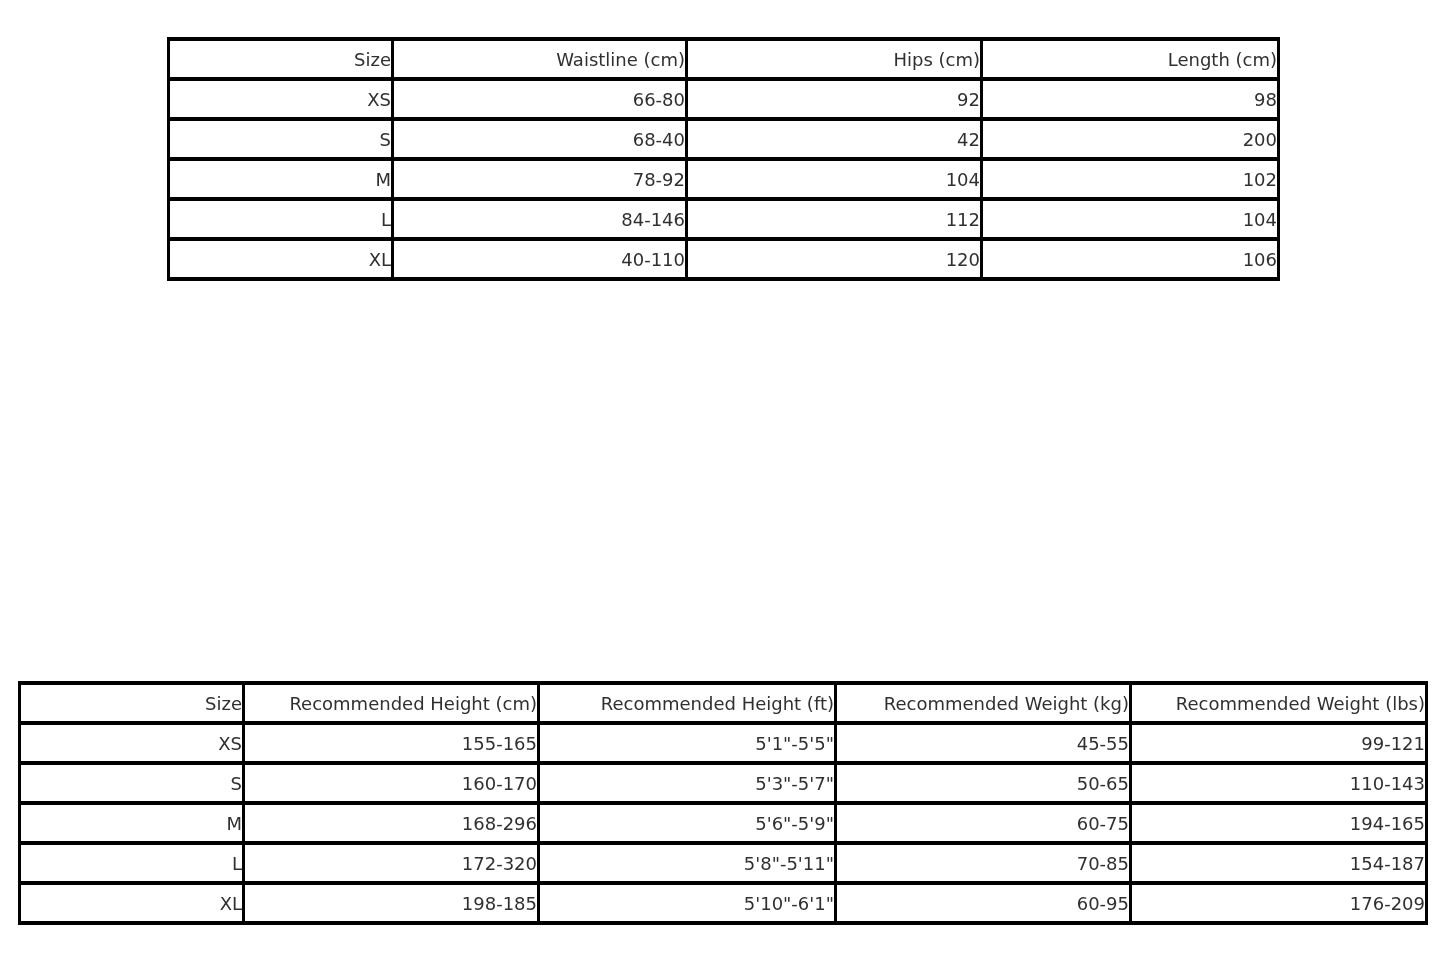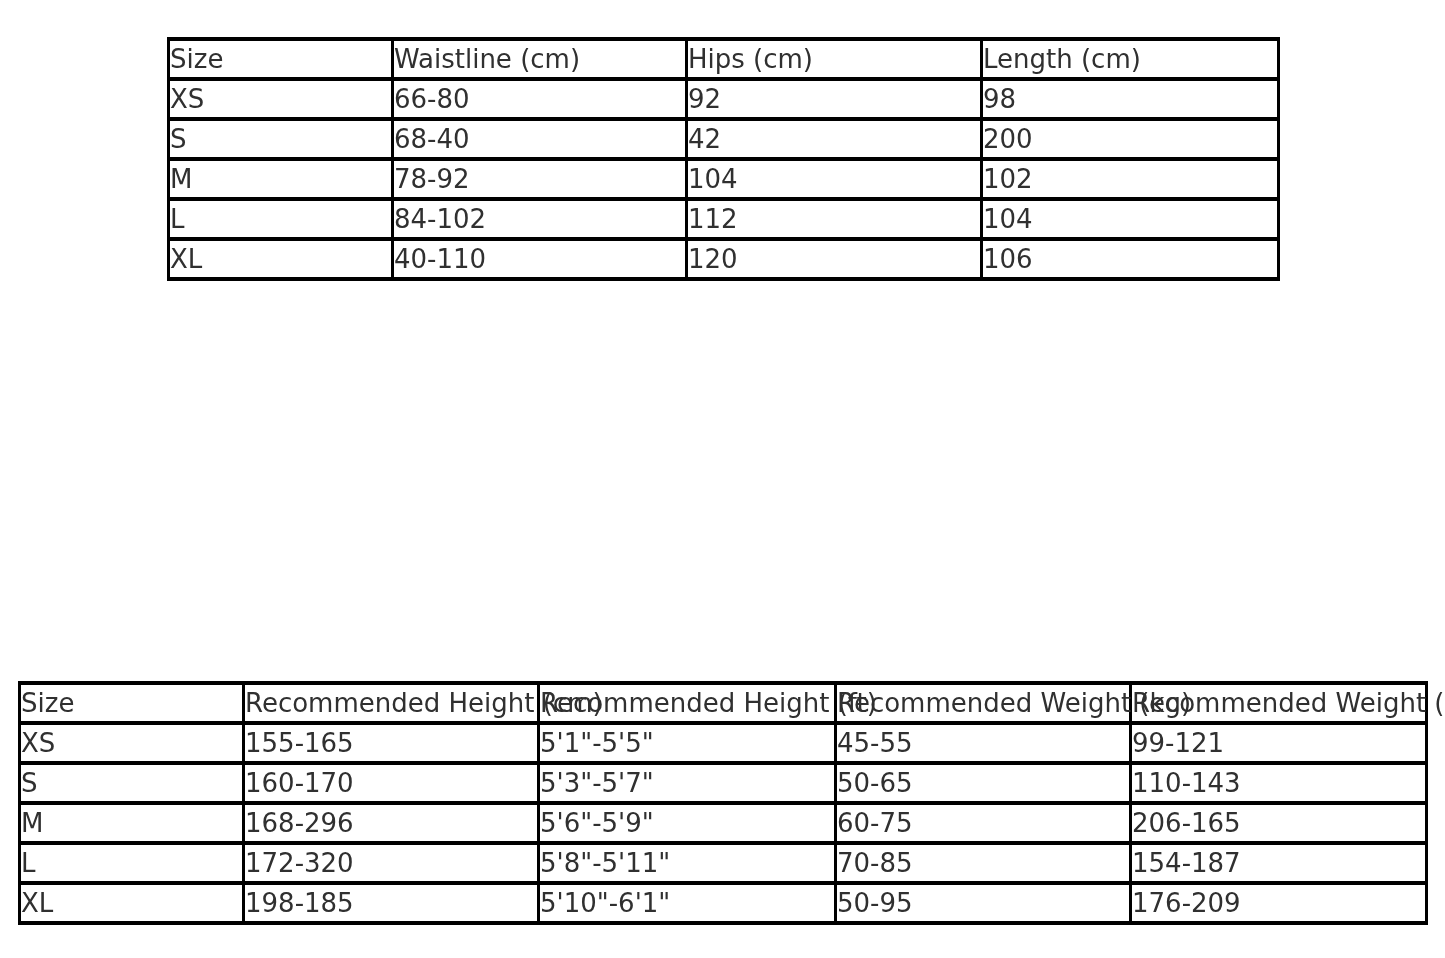--- a/index.html
+++ b/index.html
@@ -22,23 +22,23 @@
     border-collapse: collapse;
     table-layout: fixed;
   }
   table.size-table th,
   table.size-table td {
     border: 3px solid #000000;
     border-top-width: 4px;
     border-bottom-width: 4px;
     height: 36px;
     padding: 0;
-    text-align: left;
+    text-align: right;
     vertical-align: middle;
-    font-size: 26px;
+    font-size: 18px;
     font-weight: 400;
     color: #303030;
     white-space: nowrap;
     overflow: visible;
     background: transparent;
   }
   
   #table-0 { left: 167px; top: 37px; width: 1110px; }
   
   #table-1 { left: 18px; top: 681px; width: 1407px; }
@@ -77,21 +77,21 @@
           <td>200</td>
         </tr>
         <tr>
           <td>M</td>
           <td>78-92</td>
           <td>104</td>
           <td>102</td>
         </tr>
         <tr>
           <td>L</td>
-          <td>84-102</td>
+          <td>84-146</td>
           <td>112</td>
           <td>104</td>
         </tr>
         <tr>
           <td>XL</td>
           <td>40-110</td>
           <td>120</td>
           <td>106</td>
         </tr>
       </tbody>
@@ -127,32 +127,32 @@
           <td>160-170</td>
           <td>5'3"-5'7"</td>
           <td>50-65</td>
           <td>110-143</td>
         </tr>
         <tr>
           <td>M</td>
           <td>168-296</td>
           <td>5'6"-5'9"</td>
           <td>60-75</td>
-          <td>206-165</td>
+          <td>194-165</td>
         </tr>
         <tr>
           <td>L</td>
           <td>172-320</td>
           <td>5'8"-5'11"</td>
           <td>70-85</td>
           <td>154-187</td>
         </tr>
         <tr>
           <td>XL</td>
           <td>198-185</td>
           <td>5'10"-6'1"</td>
-          <td>50-95</td>
+          <td>60-95</td>
           <td>176-209</td>
         </tr>
       </tbody>
   </table>
 
 </div>
 
 </body></html>

